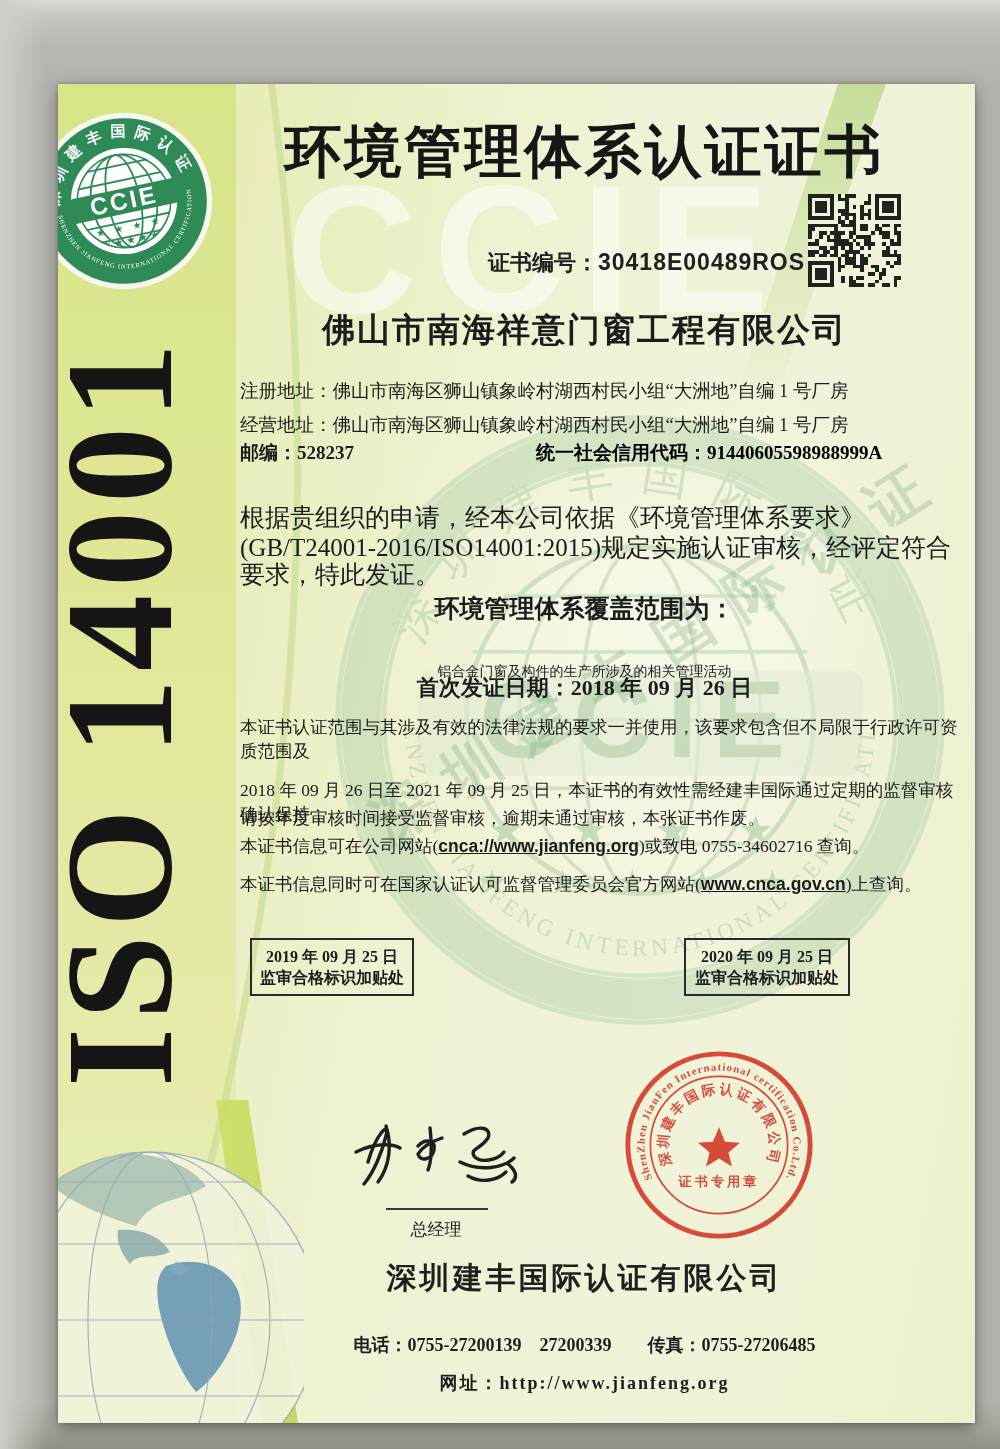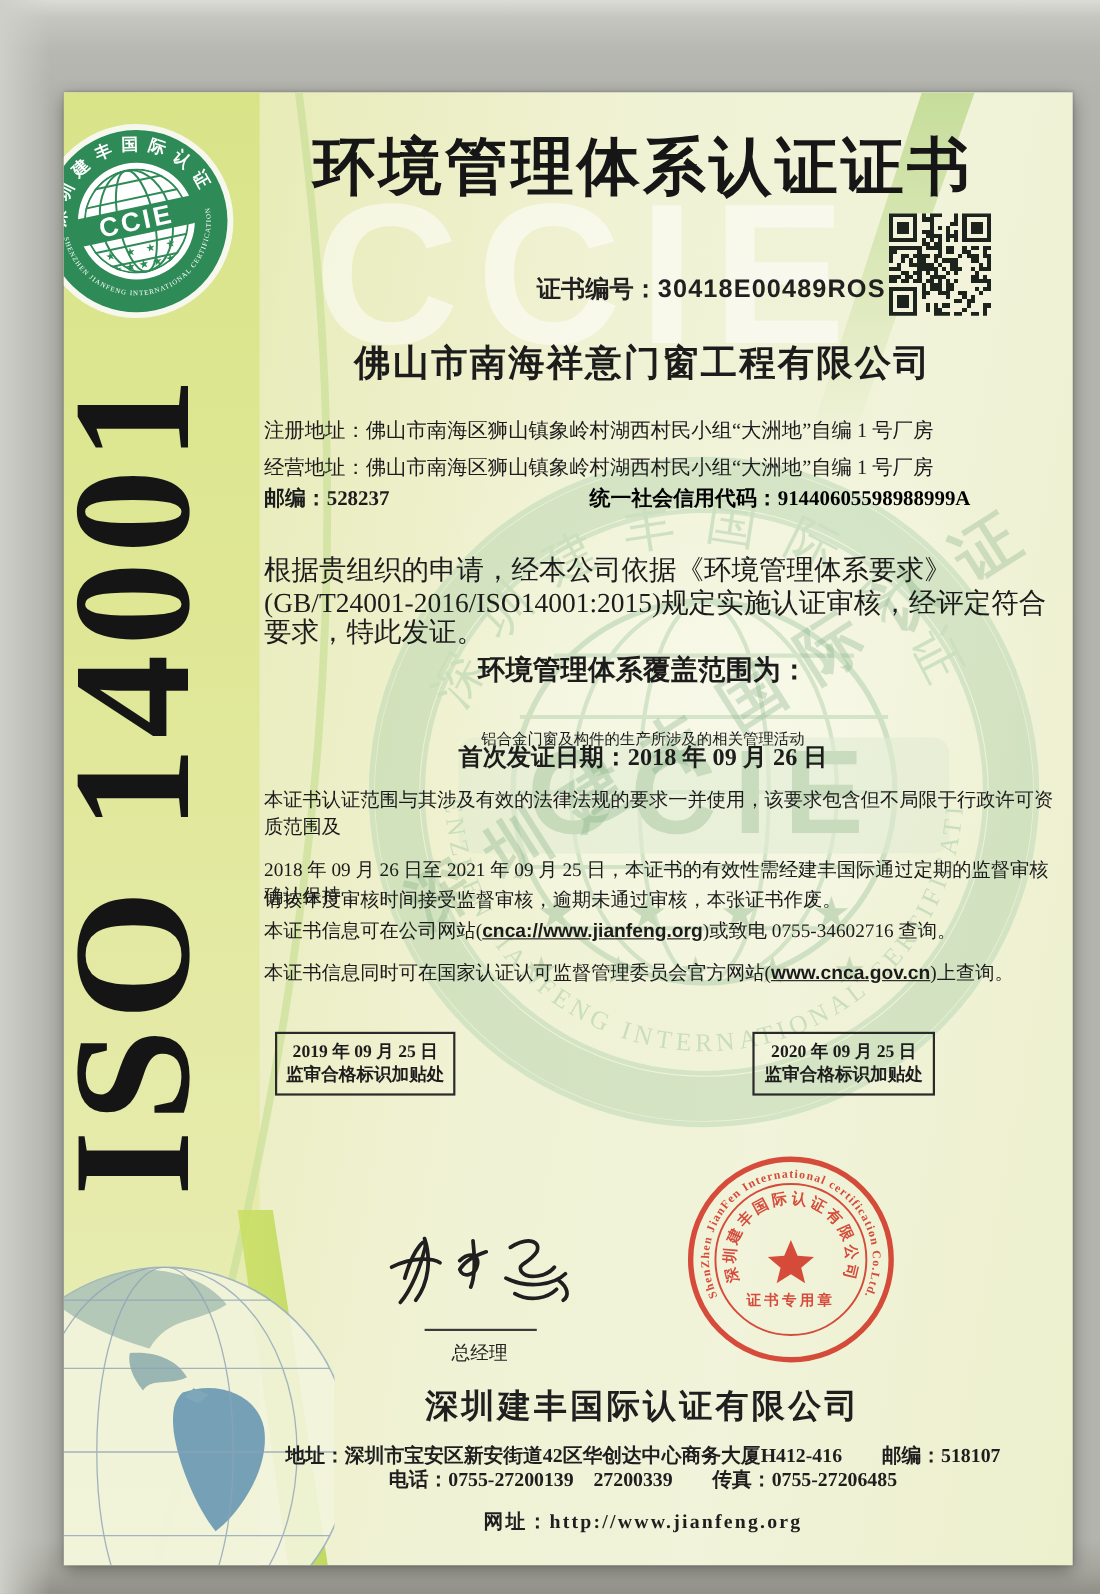--- a/index.html
+++ b/index.html
@@ -559,18 +559,17 @@
         <textPath href="#sealRing" startOffset="50%" text-anchor="middle">ShenZhen JianFen International certification Co.Ltd.</textPath>
       </text>
       <text font-size="14" font-weight="bold" fill="#d43f2f" letter-spacing="3">
         <textPath href="#sealArc" startOffset="50%" text-anchor="middle">深圳建丰国际认证有限公司</textPath>
       </text>
       <polygon fill="#d43f2f" points="100,82 106.2,96.6 121.4,97.7 109.6,107.6 113.2,122 100,113.7 86.8,122 90.4,107.6 78.6,97.7 93.8,96.6"></polygon>
       <text x="100" y="142" text-anchor="middle" font-size="13.5" font-weight="bold" fill="#d43f2f" letter-spacing="3">证书专用章</text>
     </svg>
 
     <div class="line issuer-name center">深圳建丰国际认证有限公司</div>
-    <div class="line issuer-line iss1 center">地址：深圳市宝安区新安街道42区华创达中心商务大厦H412-416　　邮编：518107</div>
     <div class="line issuer-line iss2 center">电话：0755-27200139　27200339　　传真：0755-27206485</div>
     <div class="line issuer-line iss3 center">网址：http://www.jianfeng.org</div>
 
   </div>
 </div>
 
 </body></html>

